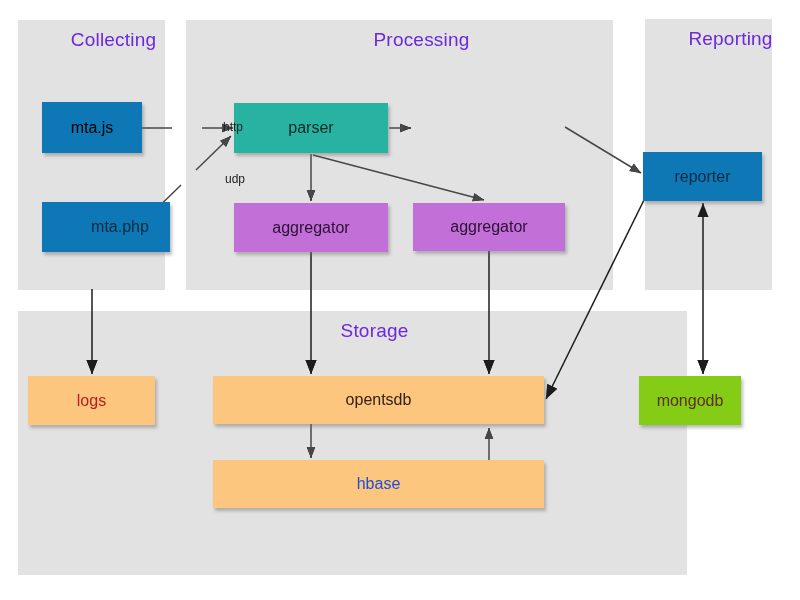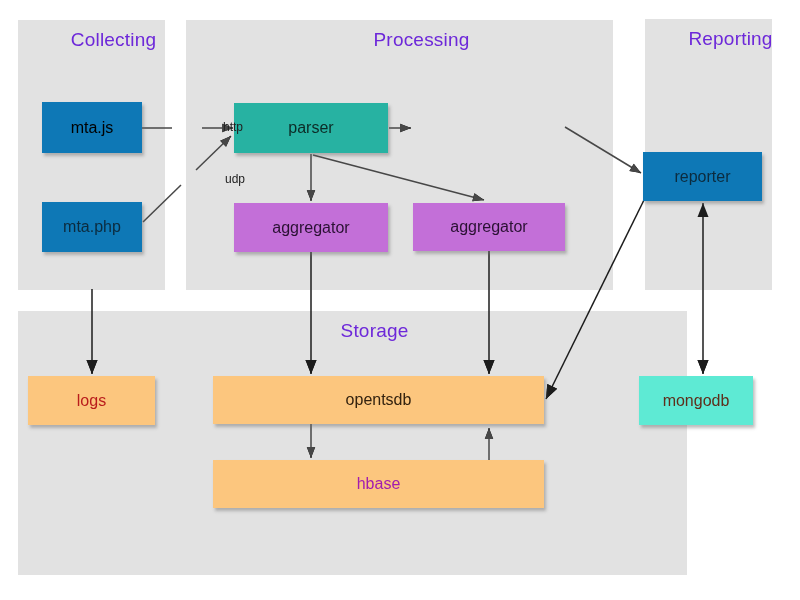--- a/index.html
+++ b/index.html
@@ -98,42 +98,42 @@
       <polygon points="703,374 697.5,360 708.5,360" fill="#1c1c1c"></polygon>
       <polygon points="311,374 305.5,360 316.5,360" fill="#1c1c1c"></polygon>
       <polygon points="489,374 483.5,360 494.5,360" fill="#1c1c1c"></polygon>
       <polygon points="311,458 306.8,447 315.2,447" fill="#474747"></polygon>
       <polygon points="489,428 493.2,439 484.8,439" fill="#474747"></polygon>
       <polygon points="92,374 86.5,360 97.5,360" fill="#1c1c1c"></polygon>
     </svg>
     <div class="node" style="left: 42px; top: 102px; width: 100px; height: 51px; background: rgb(14, 120, 182); color: #000000;">
       <span>mta.js</span>
     </div>
-    <div class="node" style="left: 42px; top: 202px; width: 100px; height: 50px; background: rgb(14, 120, 182); color: rgb(12, 43, 62);">
+    <div class="node" style="left: 42px; top: 202px; width: 100px; height: 50px; background: rgb(14, 120, 182); color: rgb(12, 43, 62); padding-left: 28px;">
       <span>mta.php</span>
     </div>
     <div class="node" style="left: 234px; top: 103px; width: 154px; height: 50px; background: rgb(39, 178, 162); color: rgb(12, 43, 38);">
       <span>parser</span>
     </div>
     <div class="node" style="left: 234px; top: 203px; width: 154px; height: 49px; background: rgb(195, 111, 216); color: rgb(42, 17, 51);">
       <span>aggregator</span>
     </div>
     <div class="node" style="left: 413px; top: 203px; width: 152px; height: 48px; background: rgb(195, 111, 216); color: rgb(42, 17, 51);">
       <span>aggregator</span>
     </div>
     <div class="node" style="left: 643px; top: 152px; width: 119px; height: 49px; background: rgb(14, 120, 182); color: rgb(12, 43, 62);">
       <span>reporter</span>
     </div>
     <div class="node" style="left: 28px; top: 376px; width: 127px; height: 49px; background: rgb(252, 198, 126); color: #b91c1c;">
       <span>logs</span>
     </div>
     <div class="node" style="left: 213px; top: 376px; width: 331px; height: 48px; background: rgb(252, 198, 126); color: rgb(51, 34, 15);">
       <span>opentsdb</span>
     </div>
-    <div class="node" style="left: 213px; top: 460px; width: 331px; height: 48px; background: rgb(252, 198, 126); color: #a21caf;">
+    <div class="node" style="left: 213px; top: 460px; width: 331px; height: 48px; background: rgb(252, 198, 126); color: #1d4ed8;">
       <span>hbase</span>
     </div>
-    <div class="node" style="left: 639px; top: 376px; width: 114px; height: 49px; background: #5eead4; color: rgb(94, 47, 28);">
+    <div class="node" style="left: 639px; top: 376px; width: 102px; height: 49px; background: #84cc16; color: rgb(94, 47, 28);">
       <span>mongodb</span>
     </div>
     <span class="edge-label" style="left: 186px; top: 127px;">http</span>
     <span class="edge-label" style="left: 188px; top: 179px;">udp</span>
   </div>
 
 </body></html>

